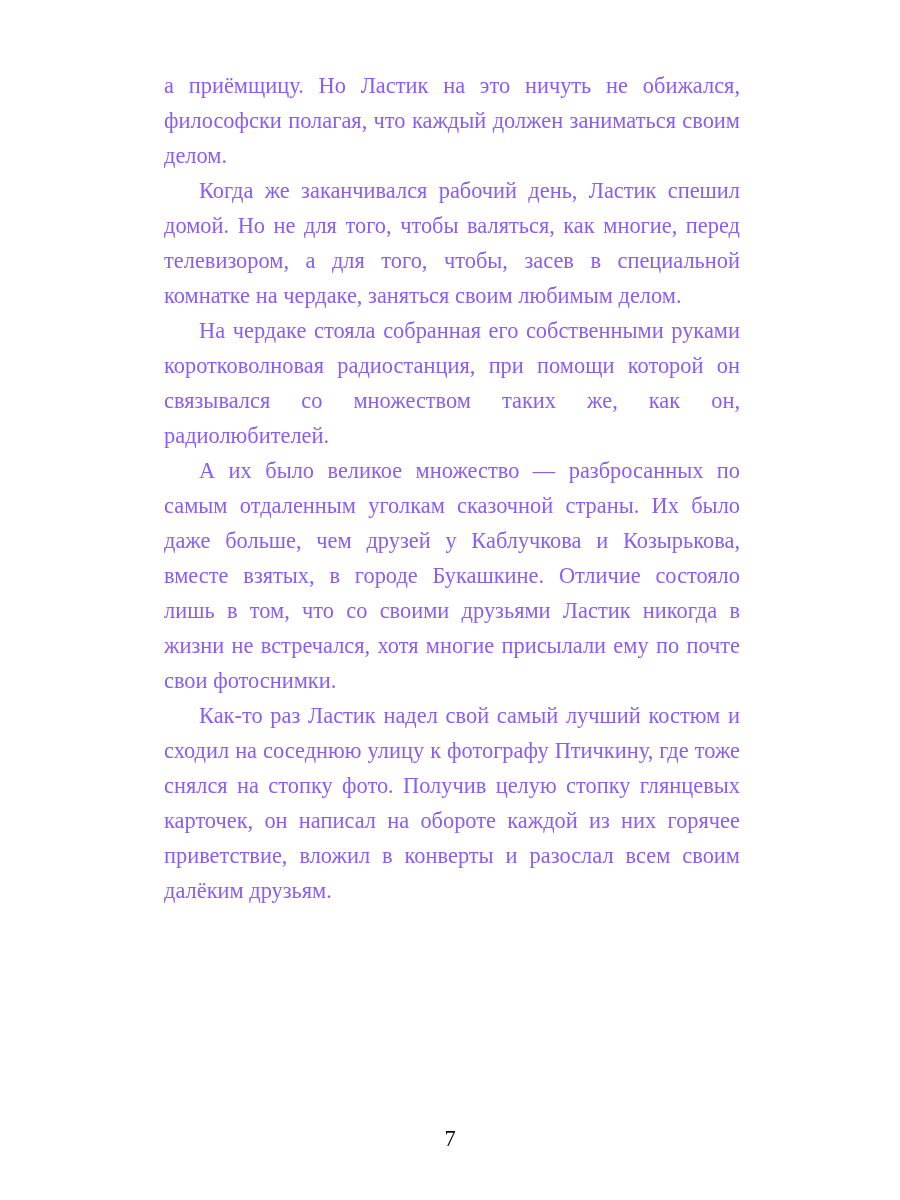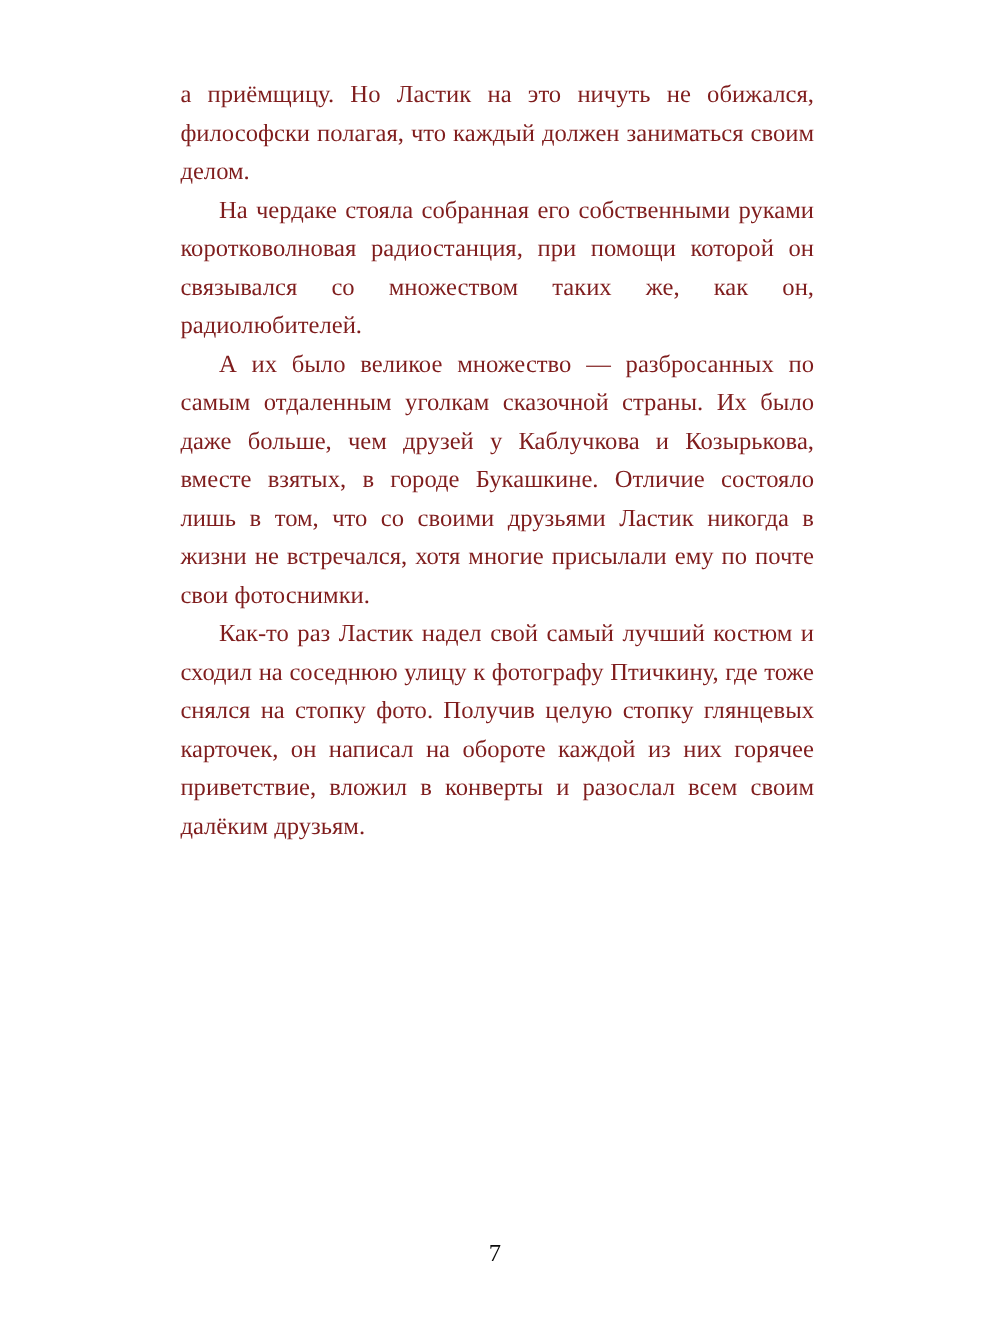--- a/index.html
+++ b/index.html
@@ -19,21 +19,21 @@
     position: absolute;
     left: 164px;
     top: 68px;
     width: 576px;
   }
   .para {
     margin: 0;
     font-family: "Liberation Serif", "DejaVu Serif", serif;
     font-size: 22.4px;
     line-height: 35px;
-    color: #7f1d1d;
+    color: #8b5cf6;
     text-align: justify;
     text-justify: inter-word;
     text-indent: 35px;
     hyphens: manual;
     -webkit-hyphens: manual;
   }
   .para.no-indent {
     text-indent: 0;
   }
   .para.gap-before {
@@ -51,20 +51,21 @@
     color: #0a0a0a;
   }
 </style>
 </head>
 <body>
 
 <div class="page">
 
   <div class="text-block">
     <p class="para no-indent">а приёмщицу. Но Ластик на это ничуть не обижался, философски полагая, что каждый должен заниматься своим делом.</p>
+    <p class="para">Когда же заканчивался рабочий день, Ластик спешил домой. Но не для того, чтобы валяться, как многие, перед телевизором, а для того, чтобы, засев в специальной комнатке на чердаке, заняться своим любимым делом.</p>
     <p class="para">На чердаке стояла собранная его собственными руками коротковолновая радиостанция, при помощи которой он связывался со множеством таких же, как он, радиолюбителей.</p>
     <p class="para">А их было великое множество — разбросанных по самым отдаленным уголкам сказочной страны. Их было даже больше, чем друзей у Каблучкова и Козырькова, вместе взятых, в городе Букашкине. Отличие состояло лишь в том, что со своими друзьями Ластик никогда в жизни не встречался, хотя многие присылали ему по почте свои фотоснимки.</p>
     <p class="para">Как-то раз Ластик надел свой самый лучший костюм и сходил на соседнюю улицу к фотографу Птичкину, где тоже снялся на стопку фото. Получив целую стопку глянцевых карточек, он написал на обороте каждой из них горячее приветствие, вложил в конверты и разослал всем своим далёким друзьям.</p>
   </div>
 
   <div class="page-number">7</div>
 
 </div>
 
 </body></html>

